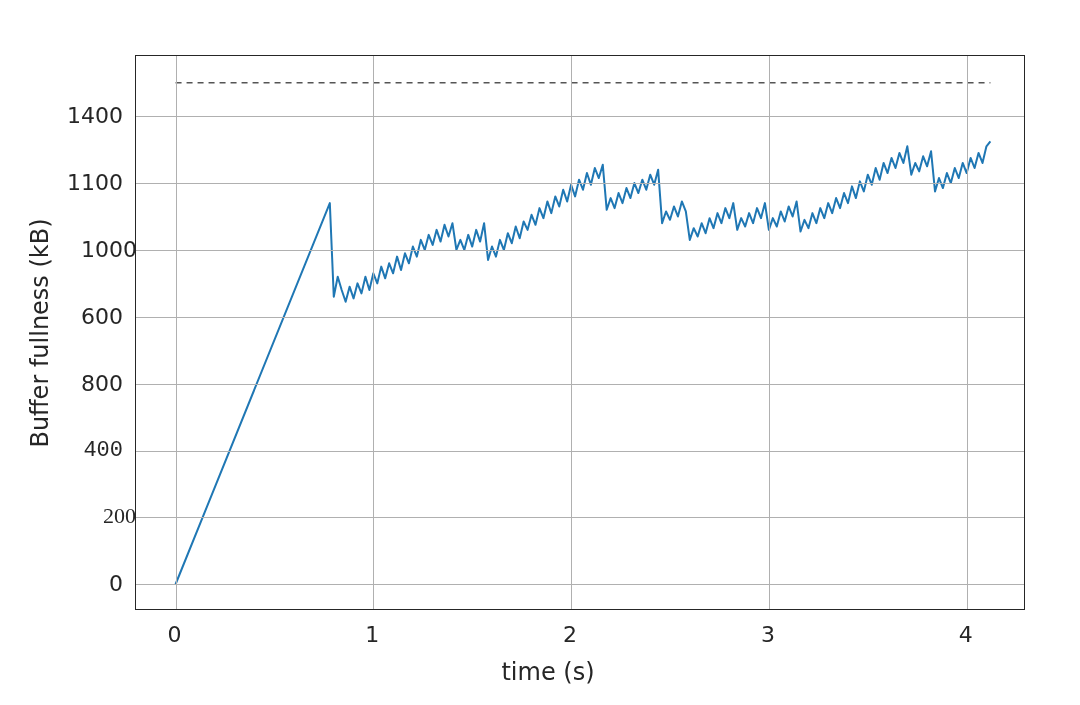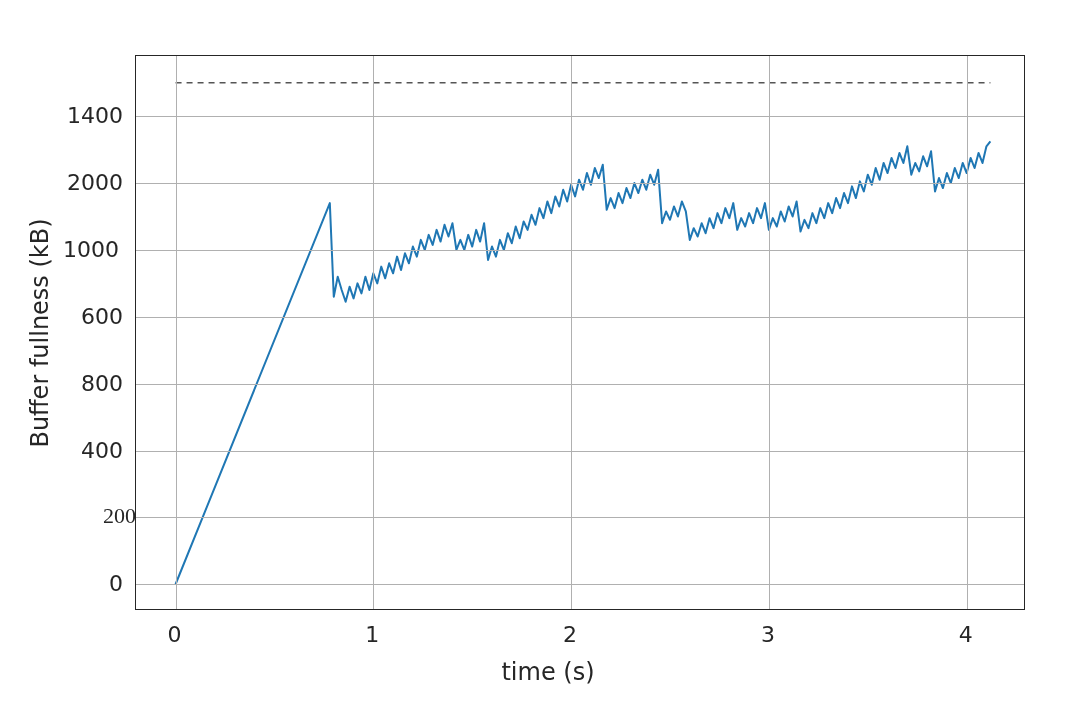--- a/index.html
+++ b/index.html
@@ -84,19 +84,19 @@
     </div>
   <div class="axis-label x" id="xlabel" style="left: 548px; top: 658px;">time (s)</div>
   <div class="axis-label y" id="ylabel" style="left: 40px; top: 332.5px;">Buffer fullness (kB)</div>
 <div class="tick-label x" style="left: 174.556px; top: 622px;">0</div>
     <div class="tick-label x" style="left: 372.333px; top: 622px;">1</div>
     <div class="tick-label x" style="left: 570.111px; top: 622px;">2</div>
     <div class="tick-label x" style="left: 767.889px; top: 622px;">3</div>
     <div class="tick-label x" style="left: 965.667px; top: 622px;">4</div>
     <div class="tick-label y" style="left: 123px; top: 583.253px;">0</div>
     <div class="tick-label y" style="left: 136px; top: 516.386px; font-family: Liberation Serif, serif;">200</div>
-    <div class="tick-label y" style="left: 123px; top: 449.518px;">400</div>
+    <div class="tick-label y" style="left: 123px; top: 449.518px; font-family: Liberation Mono, monospace;">400</div>
     <div class="tick-label y" style="left: 123px; top: 382.651px;">800</div>
     <div class="tick-label y" style="left: 123px; top: 315.783px;">600</div>
-    <div class="tick-label y" style="left: 119px; top: 248.916px;">1000</div>
-    <div class="tick-label y" style="left: 123px; top: 182.048px;">2000</div>
+    <div class="tick-label y" style="left: 137px; top: 248.916px;">1000</div>
+    <div class="tick-label y" style="left: 123px; top: 182.048px;">1100</div>
     <div class="tick-label y" style="left: 123px; top: 115.181px;">1400</div>
   </div>
 
 </body></html>

